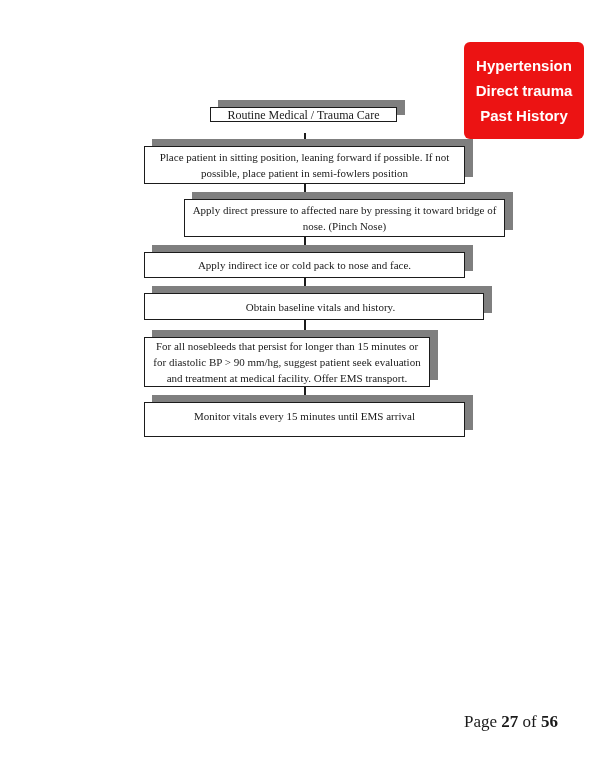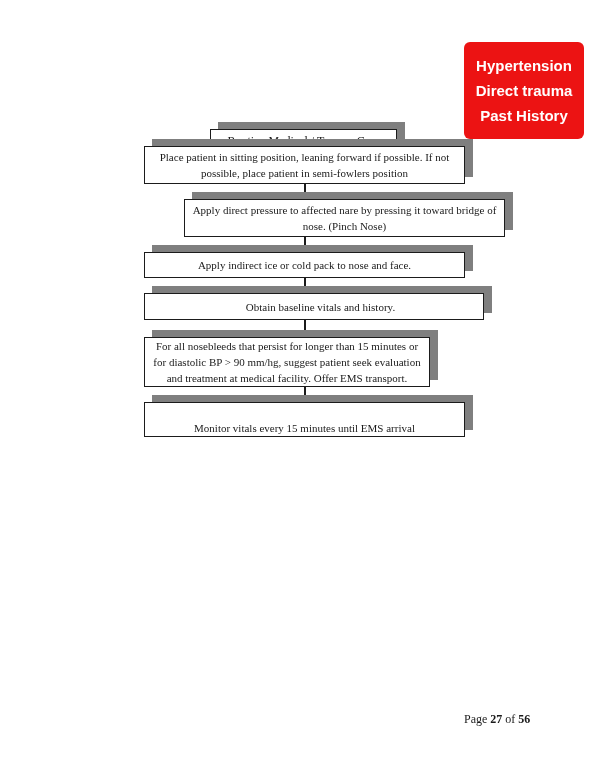--- a/index.html
+++ b/index.html
@@ -36,41 +36,41 @@
     box-sizing:border-box;
     background:#ffffff;
     border:1.5px solid #1b1b1b;
     box-shadow:8px -7px 0 0 #7f7f7f;
     display:flex;align-items:center;justify-content:center;
     text-align:center;
     font-size:11px;line-height:16px;
     padding:1px 7px;
     overflow:hidden;
   }
-  .step1{left:210px;top:107px;width:187px;height:24px;font-size:12px;margin-top:22px;}
+  .step1{left:210px;top:107px;width:187px;height:15px;font-size:12px;}
   .step2{left:144px;top:146px;width:321px;height:38px;}
   .step3{left:144px;top:199px;width:321px;height:38px;margin-left:40px;}
   .step4{left:144px;top:252px;width:321px;height:26px;}
   .step5{left:144px;top:293px;width:340px;height:27px;padding-left:20px;}
   .step6{left:144px;top:337px;width:286px;height:50px;}
-  .step7{left:144px;top:402px;width:321px;height:35px;align-items:flex-start;padding-top:17px;}
+  .step7{left:144px;top:402px;width:321px;height:35px;align-items:flex-start;padding-top:5px;}
   
   .conn{
     position:absolute;left:304px;width:2px;background:#1b1b1b;
   }
   .c1{top:133px;height:14px;}
   .c2{top:183px;height:17px;}
   .c3{top:236px;height:17px;}
   .c4{top:277px;height:17px;}
   .c5{top:319px;height:19px;}
   .c6{top:386px;height:17px;}
   
   .footer{
     position:absolute;left:464px;top:712px;
-    font-size:12px;white-space:nowrap;
+    font-size:17px;white-space:nowrap;
   }
   .footer b{font-weight:bold;}
 </style>
 </head>
 <body>
 
 <div id="page">
 
 
   <div class="alert">

